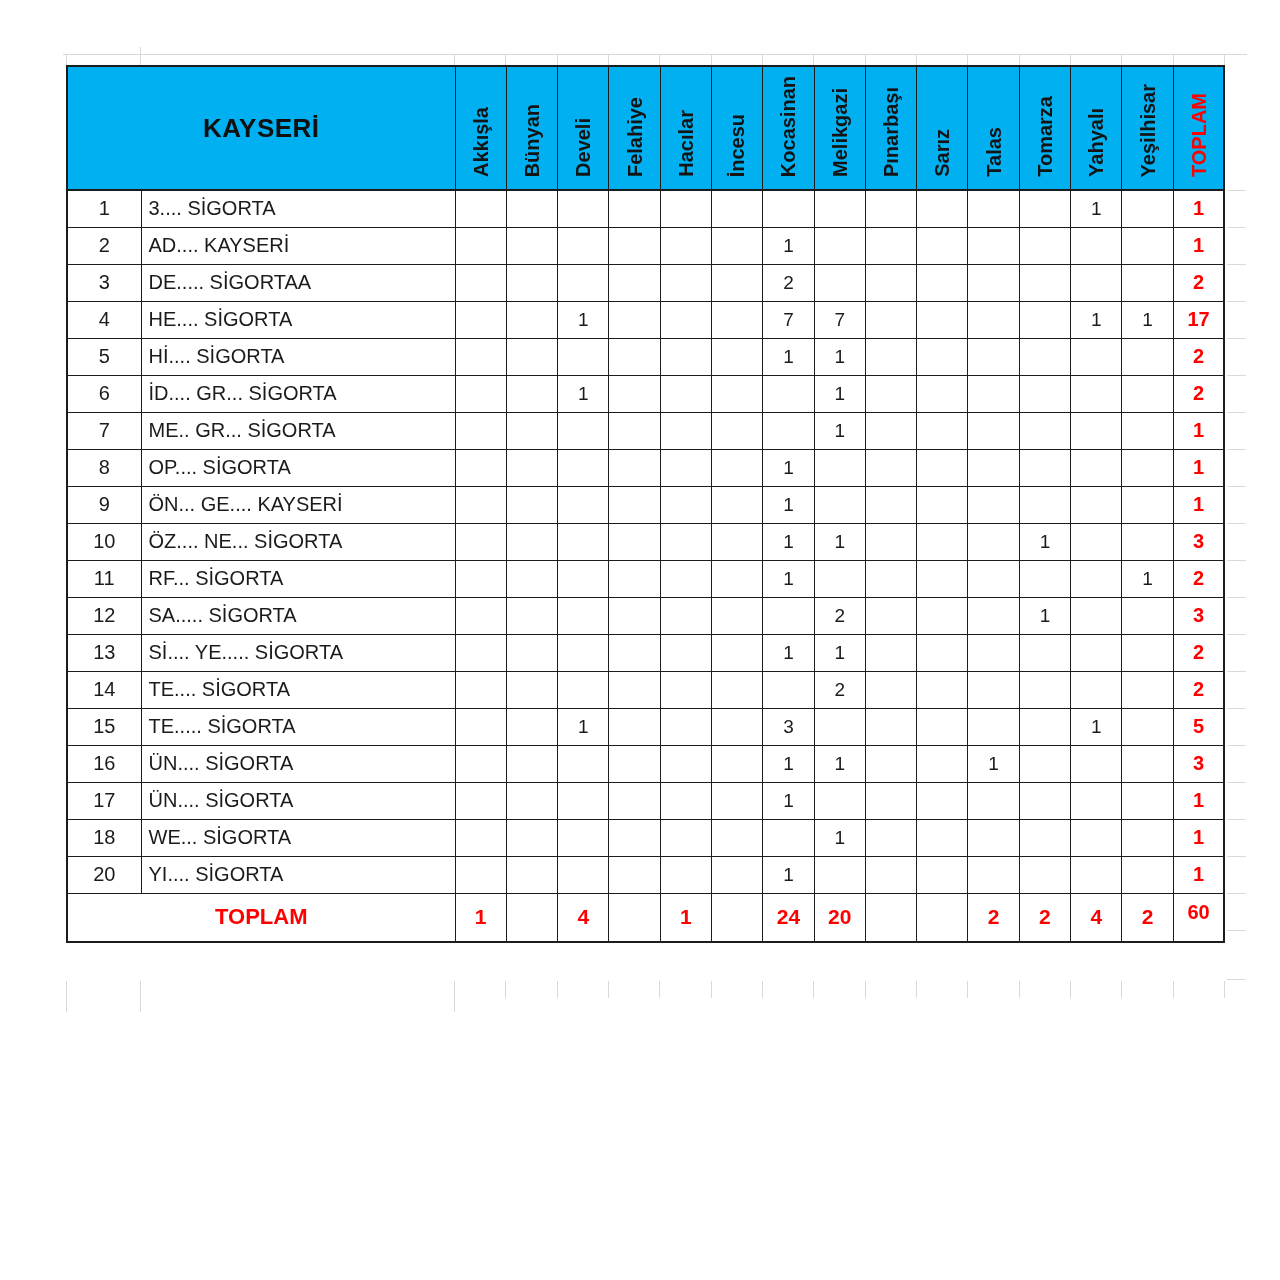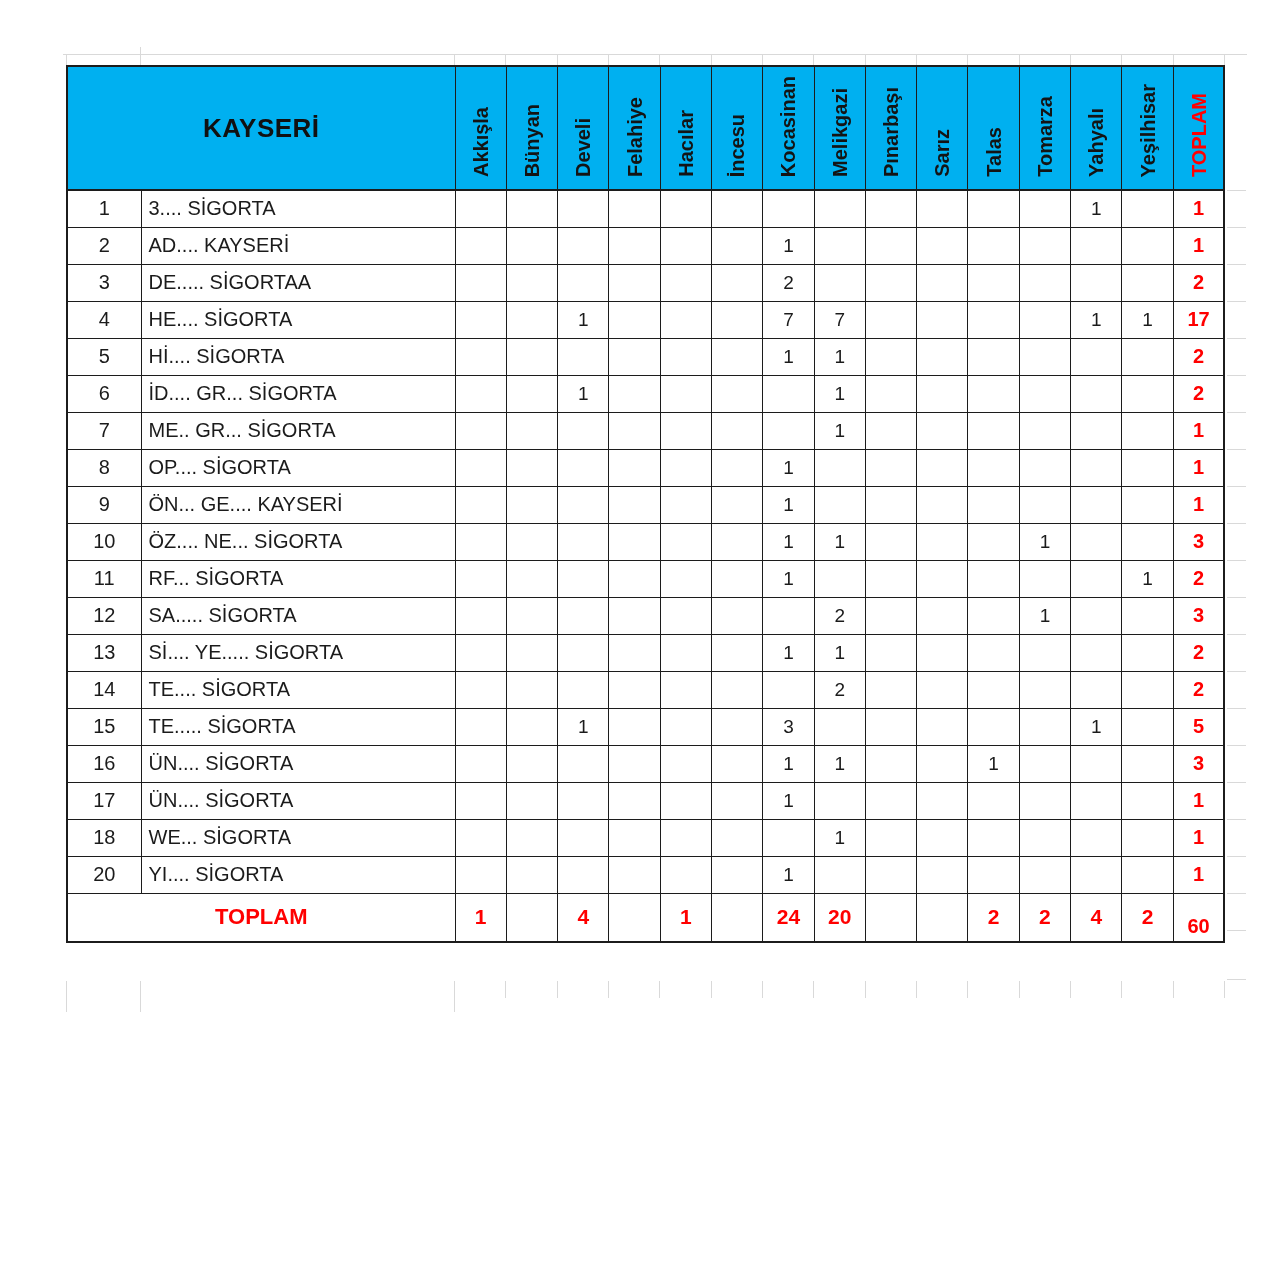--- a/index.html
+++ b/index.html
@@ -64,21 +64,21 @@
   td.row-total { color: var(--red, #FF0000); font-weight: 700; font-size: 20px; }
 
   tfoot tr { height: 49px; }
   tfoot td { color: var(--red, #FF0000); font-weight: 700; }
   td.total-label { text-align: center; vertical-align: middle; font-size: 22px; }
   td.col-total   { font-size: 21px; }
   td.grand-total {
     text-align: center;
     vertical-align: bottom;
     font-size: 20px;
-    padding-bottom: 3px;
+    padding-bottom: 17px;
     margin-top: 10px;
   }
 </style>
 </head>
 <body>
 
 <div class="stage">
 
   <div id="gridlines">
       <div class="gridline" style="left: 63px; top: 54px; width: 1184px; height: 1px;"></div>

